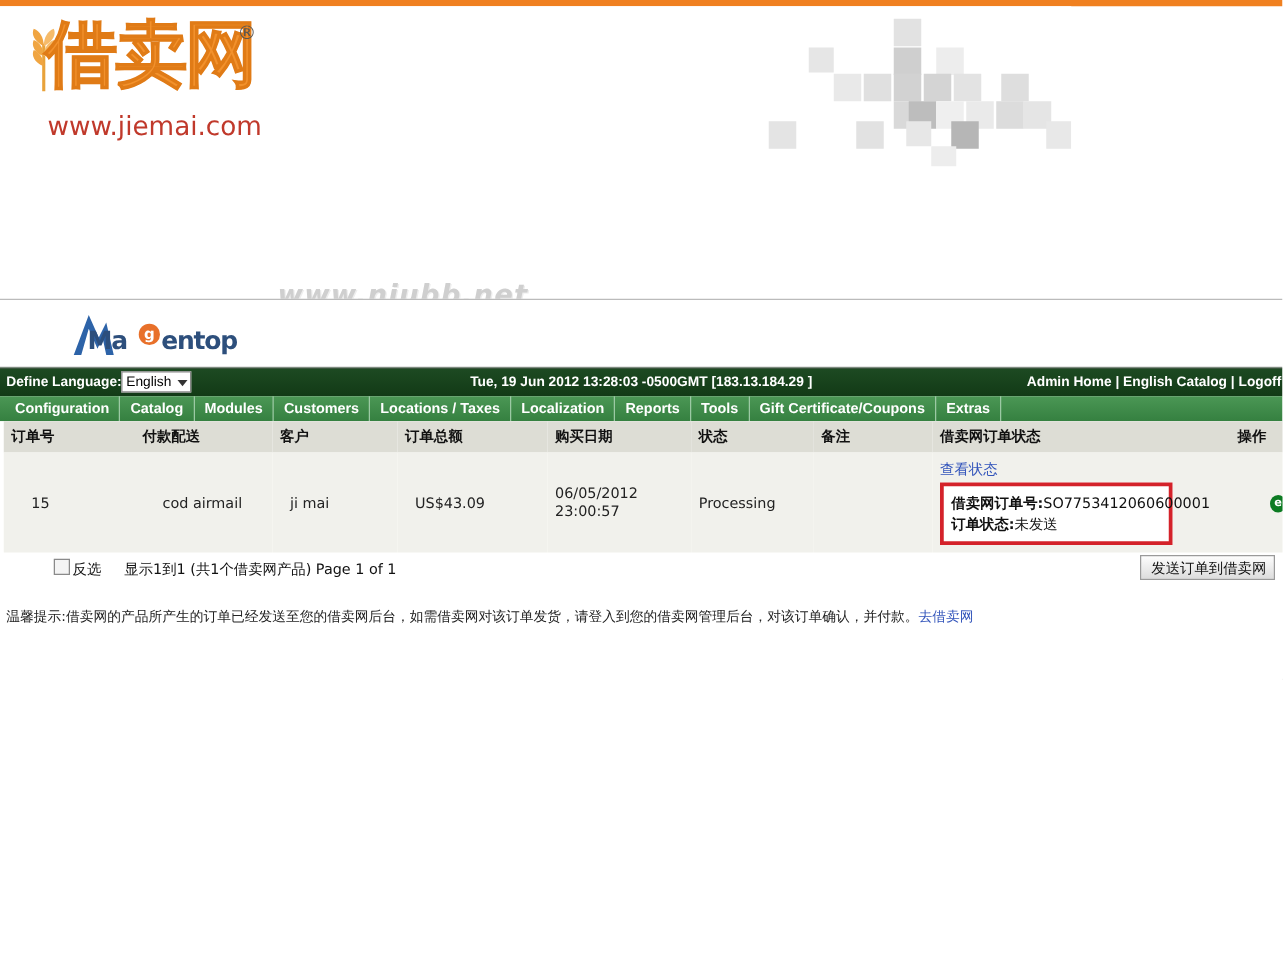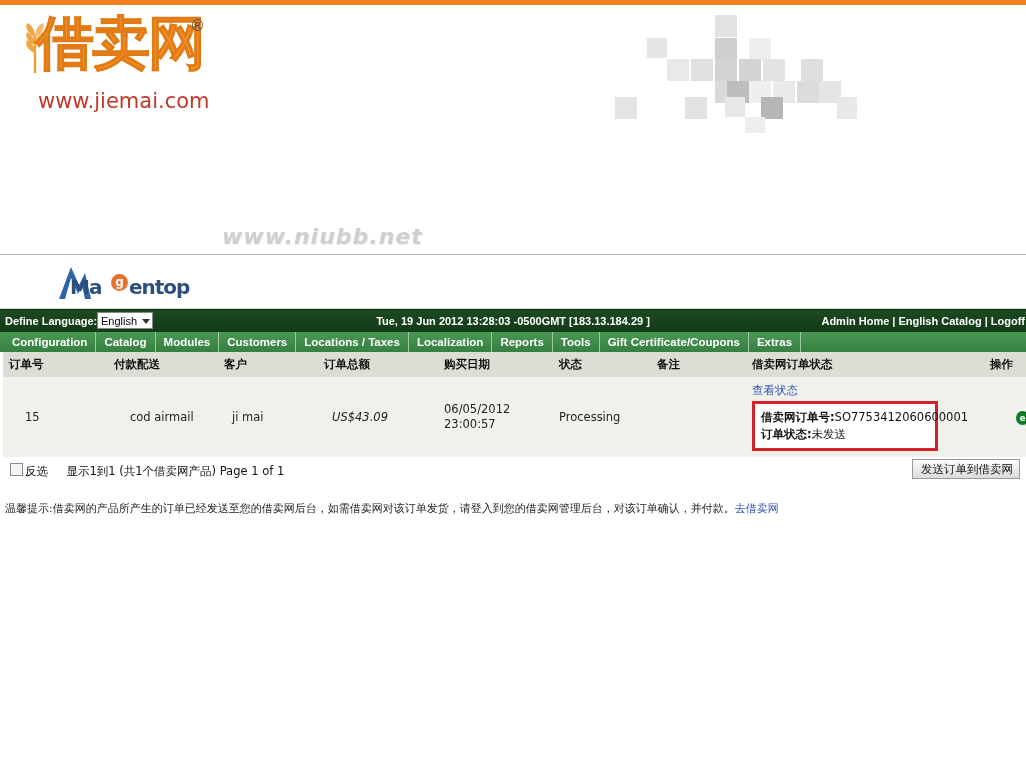--- a/index.html
+++ b/index.html
@@ -103,21 +103,21 @@
     font-weight: bold;
     color: #cfcfcf;
     letter-spacing: 1px;
     font-family: "DejaVu Sans", sans-serif;
     text-shadow: 1px 1px 0 #eeeeee;
   }
 
   
   .panel {
     position: absolute;
-    top: 254px;
+    top: 239px;
     left: 0px;
     width: 1026px;
     height: 303px;
     background: #ffffff;
     border-top: 1px solid #bbbbbb;
     border-bottom: 1px solid #cccccc;
   }
 
   
   .brandbar {
@@ -282,21 +282,21 @@
   .col-date   { width: 105px; }
   .col-status { width: 88px; }
   .col-note   { width: 85px; }
   .col-jmstat { width: 228px; }
   .col-act    { width: 110px; }
 
   .cell-date { line-height: 1.3; }
   .cell-id { padding-left: 22px !important; }
   .cell-ship { padding-left: 22px !important; }
   .cell-cust { padding-left: 14px !important; }
-  .cell-total { padding-left: 14px !important; font-style: italic; }
+  .cell-total { padding-left: 14px !important; }
 
   .viewstate-link {
     color: #3355bb;
     font-size: 11.5px;
     text-decoration: none;
     display: inline-block;
     margin-bottom: 3px;
     font-family: "DejaVu Sans", sans-serif;
   }
   .redbox {
@@ -329,20 +329,21 @@
     line-height: 14px;
     font-family: "DejaVu Sans", sans-serif;
   }
 
   
   .controls {
     position: relative;
     margin-top: 4px;
     height: 26px;
     padding-left: 10px;
+    margin-left: 33px;
   }
   .chk {
     display: inline-block;
     width: 11px;
     height: 11px;
     border: 1px solid #8a8a8a;
     background: #f4f4f4;
     vertical-align: -1px;
     margin-right: 2px;
   }

